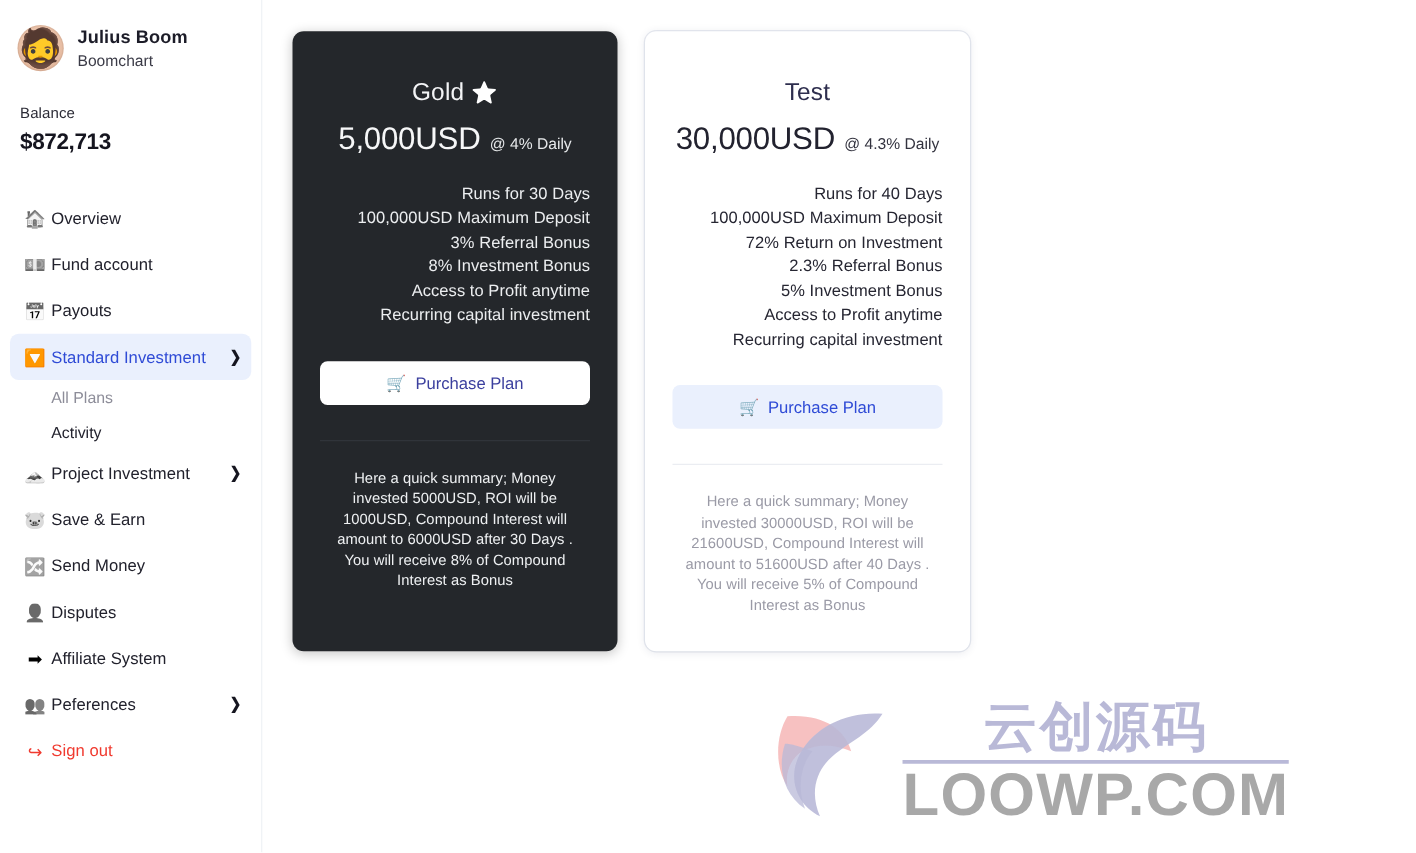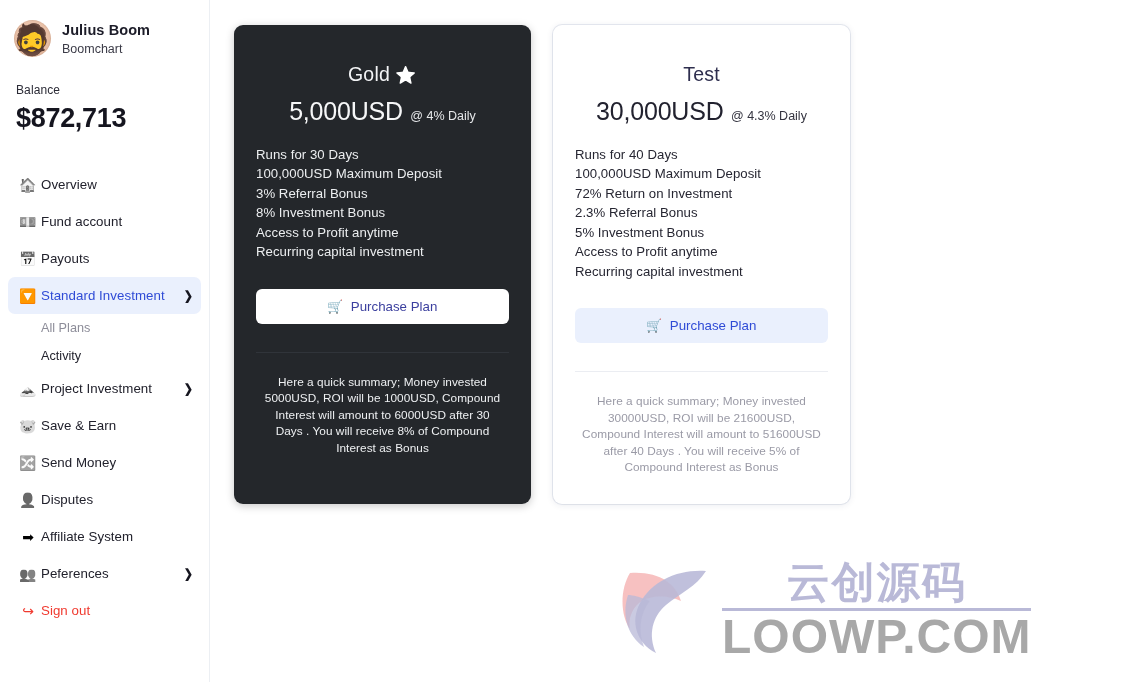--- a/index.html
+++ b/index.html
@@ -40,21 +40,21 @@
   .avatar span { transform: translateY(1px); }
   .profile-name {
     font-size: 14.5px; font-weight: bold; color: #1c1c28; line-height: 1.25;
     letter-spacing: .1px;
   }
   .profile-sub { font-size: 12.5px; color: #3b3b47; margin-top: 2px; }
 
   .balance-wrap { padding: 26px 0 0 16px; }
   .balance-label { font-size: 12px; color: #2b2b36; letter-spacing: .1px; }
   .balance-value {
-    font-size: 27px; font-weight: bold; color: #15151f;
+    font-size: 18px; font-weight: bold; color: #15151f;
     letter-spacing: -.3px; margin-top: 6px;
   }
 
   .nav { margin-top: 32px; }
   .nav-item {
     display: flex; align-items: center;
     height: 37px;
     margin: 0 8px;
     padding: 0 8px 0 7px;
     border-radius: 7px;
@@ -103,21 +103,21 @@
     letter-spacing: .1px;
     margin: 46px 0 0 24px;
   }
 
   .cards {
     display: flex;
     gap: 22px;
     margin: 25px 0 0 24px;
   }
   .card {
-    width: 297px;
+    width: 260px;
     border-radius: 9px;
     padding: 40px 22px 0 22px;
     position: relative;
   }
   .card-dark {
     background: #24272b;
     min-height: 458px;
     box-shadow: 0 2px 9px rgba(0,0,0,.22);
   }
   .card-light {
@@ -143,21 +143,21 @@
     margin-bottom: 21px;
     white-space: nowrap;
   }
   .plan-price .amount { font-size: 25px; letter-spacing: -.2px; }
   .plan-price .rate { font-size: 12.5px; margin-left: 3px; }
   .card-dark .plan-price .amount { color: #f6f7f8; }
   .card-dark .plan-price .rate { color: #e6e8ea; }
   .card-light .plan-price .amount { color: #22222f; }
   .card-light .plan-price .rate { color: #33333f; }
 
-  .feature-list { list-style: none; text-align: left; }
+  .feature-list { list-style: none; text-align: right; }
   .feature-list li {
     font-size: 13.2px;
     line-height: 19.5px;
     letter-spacing: .05px;
   }
   .card-dark .feature-list li { color: #eceef0; }
   .card-light .feature-list li { color: #262632; }
 
   .buy-btn {
     display: flex; align-items: center; justify-content: center;

